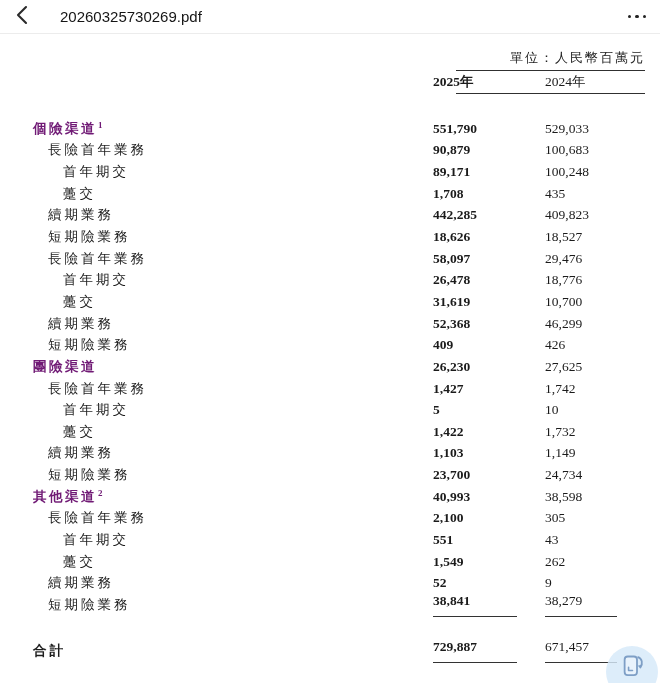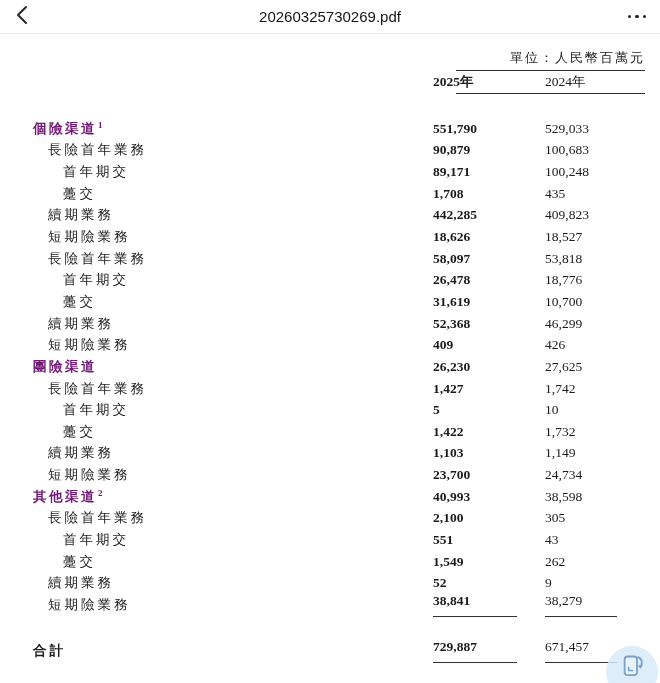--- a/index.html
+++ b/index.html
@@ -7,21 +7,21 @@
     width:660px;height:683px;position:relative;overflow:hidden;background:#ffffff;
     font-family:"Liberation Sans","DejaVu Sans",sans-serif;color:#1c1c1c;
   }
   
   .topbar{
     height:33px;display:flex;align-items:center;justify-content:space-between;
     padding:0 14px;border-bottom:1px solid #ececec;position:relative;background:#fff;
   }
   .back-btn{width:26px;height:26px;display:flex;align-items:center;cursor:pointer;z-index:2;}
   .title{
-    position:absolute;left:60px;right:60px;text-align:center;
+    position:absolute;left:60px;right:60px;text-align:left;
     font-size:15px;color:#151515;white-space:nowrap;overflow:hidden;
   }
   .more-btn{display:flex;gap:4px;align-items:center;cursor:pointer;z-index:2;padding:6px 0;}
   .more-btn i{width:3.4px;height:3.4px;border-radius:50%;background:#232323;display:block;}
   
   .page{position:relative;}
   .unit-note{
     margin-top:15px;padding-right:15px;text-align:right;
     font-family:"Liberation Serif","DejaVu Serif",serif;
     font-size:13px;letter-spacing:2px;color:#222;height:18px;line-height:18px;
@@ -133,21 +133,21 @@
       </div>
       <div class="row i1">
         <div class="lbl">短期險業務</div>
         <div class="v v1">18,626</div>
         <div class="v v2">18,527</div>
       </div>
 
       <div class="row i1">
         <div class="lbl">長險首年業務</div>
         <div class="v v1">58,097</div>
-        <div class="v v2">53,818</div>
+        <div class="v v2">29,476</div>
       </div>
       <div class="row i2">
         <div class="lbl">首年期交</div>
         <div class="v v1">26,478</div>
         <div class="v v2">18,776</div>
       </div>
       <div class="row i2">
         <div class="lbl">躉交</div>
         <div class="v v1">31,619</div>
         <div class="v v2">10,700</div>

